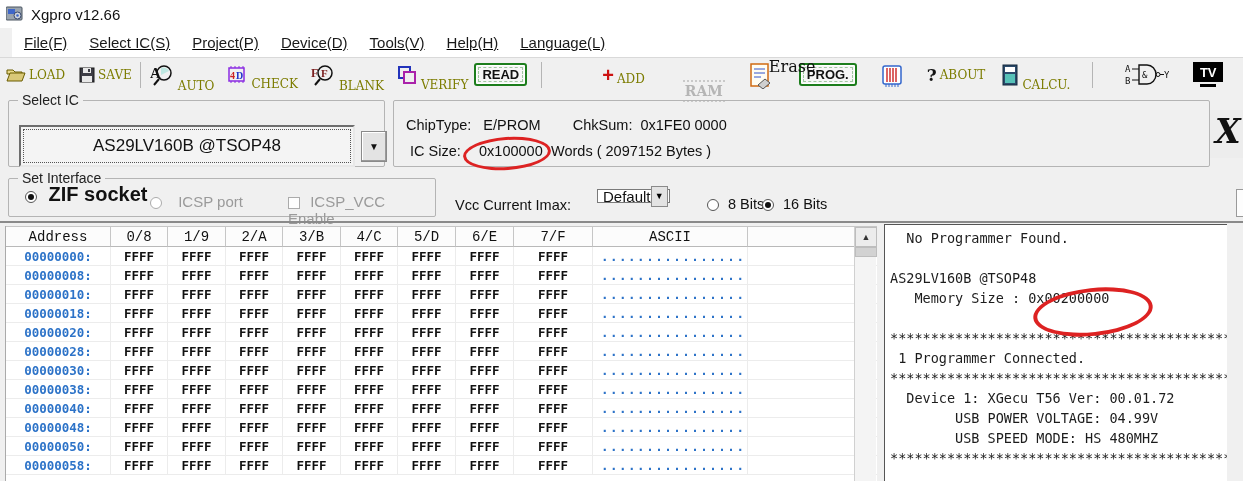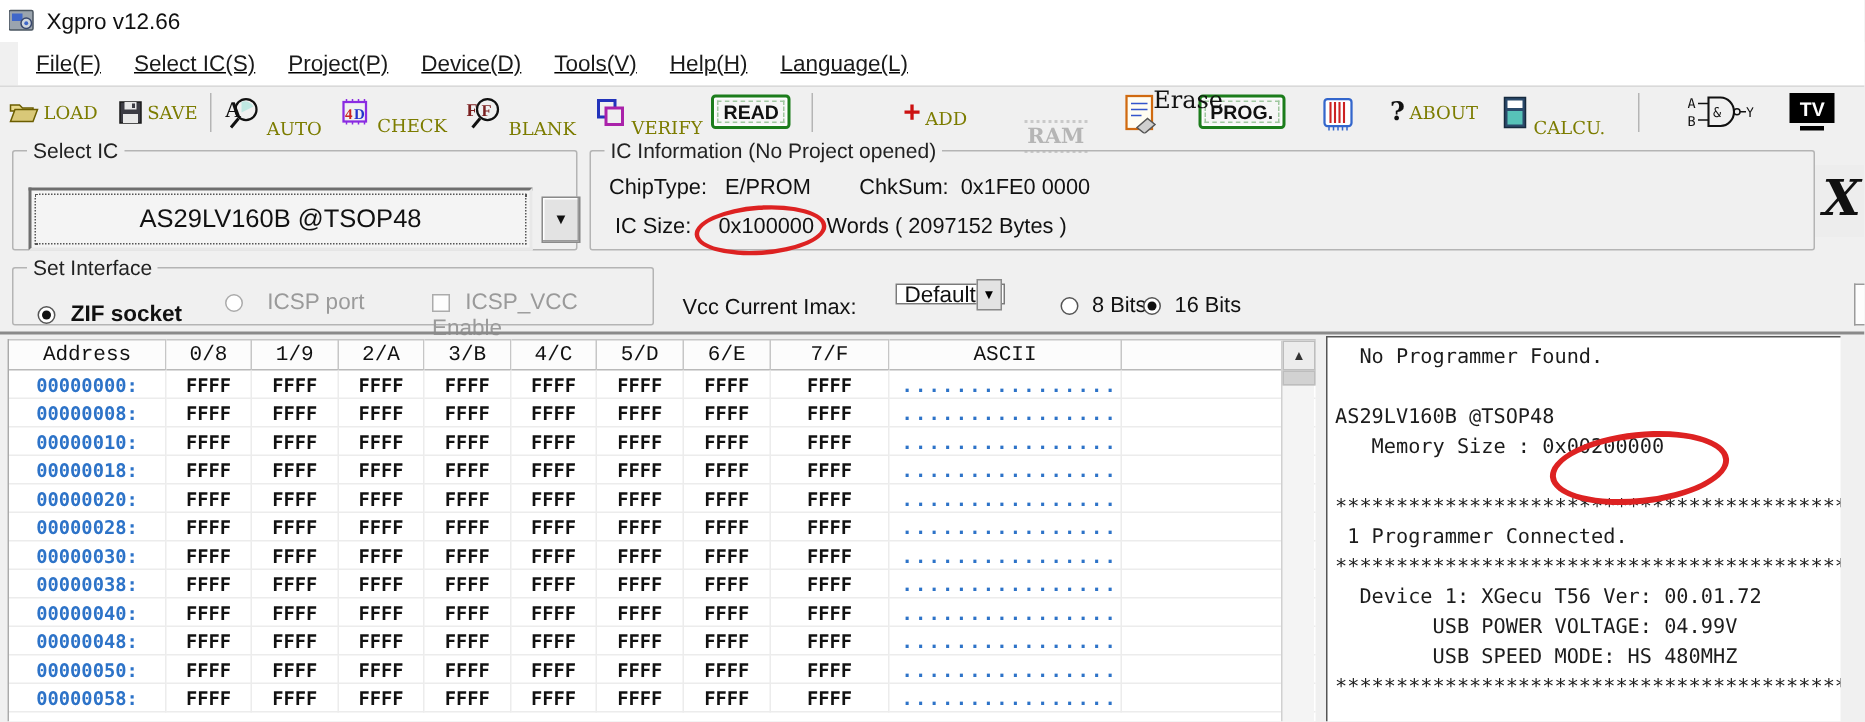--- a/index.html
+++ b/index.html
@@ -272,32 +272,31 @@
   <span class="grouplabel">Select IC</span>
   <div id="ic-combo">
     <div class="inner">AS29LV160B @TSOP48</div>
   </div>
   <div id="ic-drop">
       <span>▼</span>
     </div>
 </div>
 
 <div class="groupbox abs" style="left:393px; top:100px; width:817px; height:67px; position:absolute;">
-  <span class="grouplabel">IC Information (No Project opened)</span>
   <span class="infoline" style="left:12px; top:16px;">ChipType:   E/PROM        ChkSum:  0x1FE0 0000</span>
   <span class="infoline" style="left:12px; top:42px;"> IC Size:</span>
   <span class="infoline" style="left:85px; top:42px;">0x100000</span>
   <span class="infoline" style="left:157px; top:42px;">Words ( 2097152 Bytes )</span>
 </div>
 
 <div id="xlogo" class="abs"><span>X</span></div>
 
 <div class="groupbox abs" style="left:8px; top:178px; width:428px; height:39px; position:absolute;">
   <span class="grouplabel">Set Interface</span>
-  <span style="position:absolute; left:16px; top:22px; font-size:15px; font-weight:bold; color:#111;">
+  <span style="position:absolute; left:16px; top:4px; font-size:20px; font-weight:bold; color:#111;">
     <span class="radio sel"></span>
     <span style="margin-left:6px;">ZIF socket</span>
   </span>
   <span style="position:absolute; left:141px; top:14px; font-size:15px; color:#9a9a9a;">
     <span class="radio dis"></span>
     <span style="margin-left:12px;">ICSP port</span>
   </span>
   <span style="position:absolute; left:279px; top:14px; font-size:15px; color:#9a9a9a;">
     <span class="checkbox"></span>
     <span style="margin-left:6px;">ICSP_VCC Enable</span>

